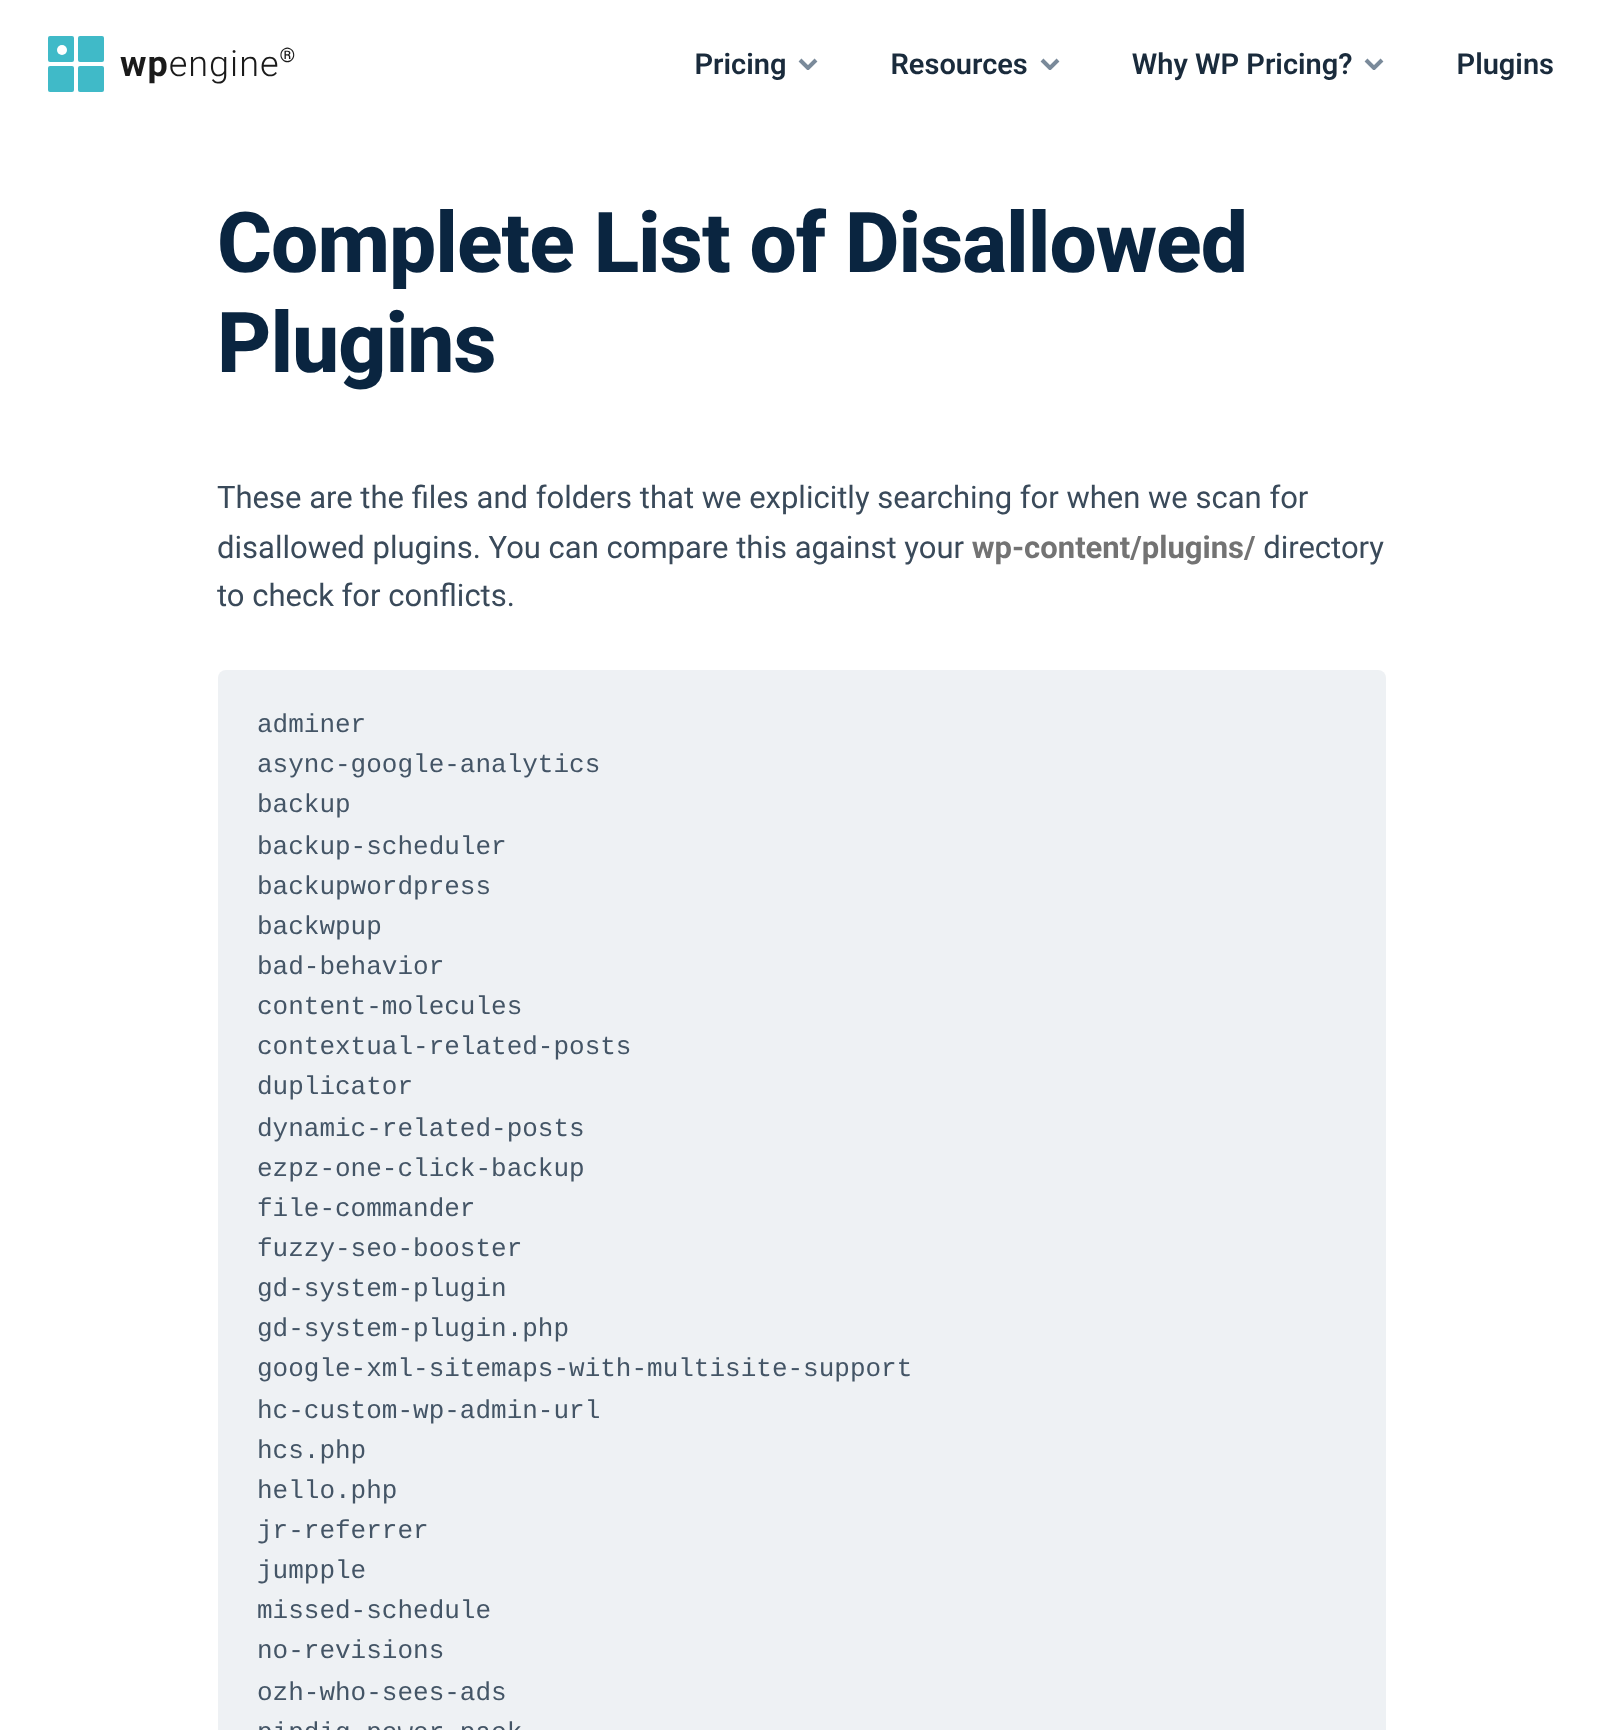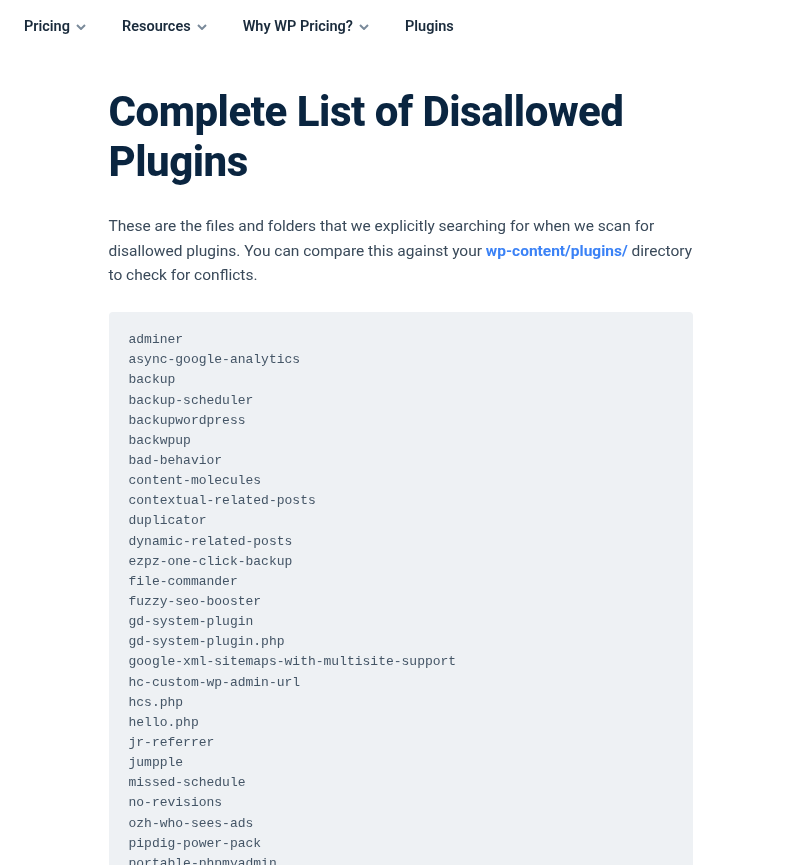--- a/index.html
+++ b/index.html
@@ -95,49 +95,60 @@
     .content {
       max-width: 680px;
       margin: 0 auto;
       padding: 34px 48px 0 48px;
     }
     .page-title {
       font-size: 42px;
       font-weight: 800;
       color: #0a2540;
       line-height: 1.2;
-      margin-bottom: 26px;
+      margin-bottom: 38px;
       letter-spacing: -0.5px;
     }
     .intro {
       font-size: 15.5px;
       line-height: 1.6;
       color: #3a4a5a;
       margin-bottom: 24px;
     }
     .intro .bold {
       font-weight: 700;
-      color: #3b82f6;
+      color: #737373;
     }
     .code-block {
       background: #eef1f4;
       border-radius: 4px;
       padding: 18px 20px;
       font-family: "SFMono-Regular", Consolas, "Liberation Mono", Menlo, monospace;
       font-size: 13px;
       line-height: 1.55;
       color: #445566;
       white-space: pre;
       overflow-x: auto;
     }
   </style>
 </head>
 <body>
 
 <div class="header">
+  <div class="logo">
+    <div class="logo-icon">
+      <span></span>
+        <span></span>
+        <span></span>
+        <span></span>
+    </div>
+    <div class="logo-text">
+      <span class="bold">wp</span><span class="light">engine</span><span class="reg">®</span>
+    </div>
+  </div>
   <div class="nav">
     <div class="nav-item">
       <span>Pricing</span>
       <span class="chevron">
           <svg viewBox="0 0 10 6">
             <polyline points="1,1 5,5 9,1"></polyline>
           </svg>
         </span>
     </div>
     <div class="nav-item">

